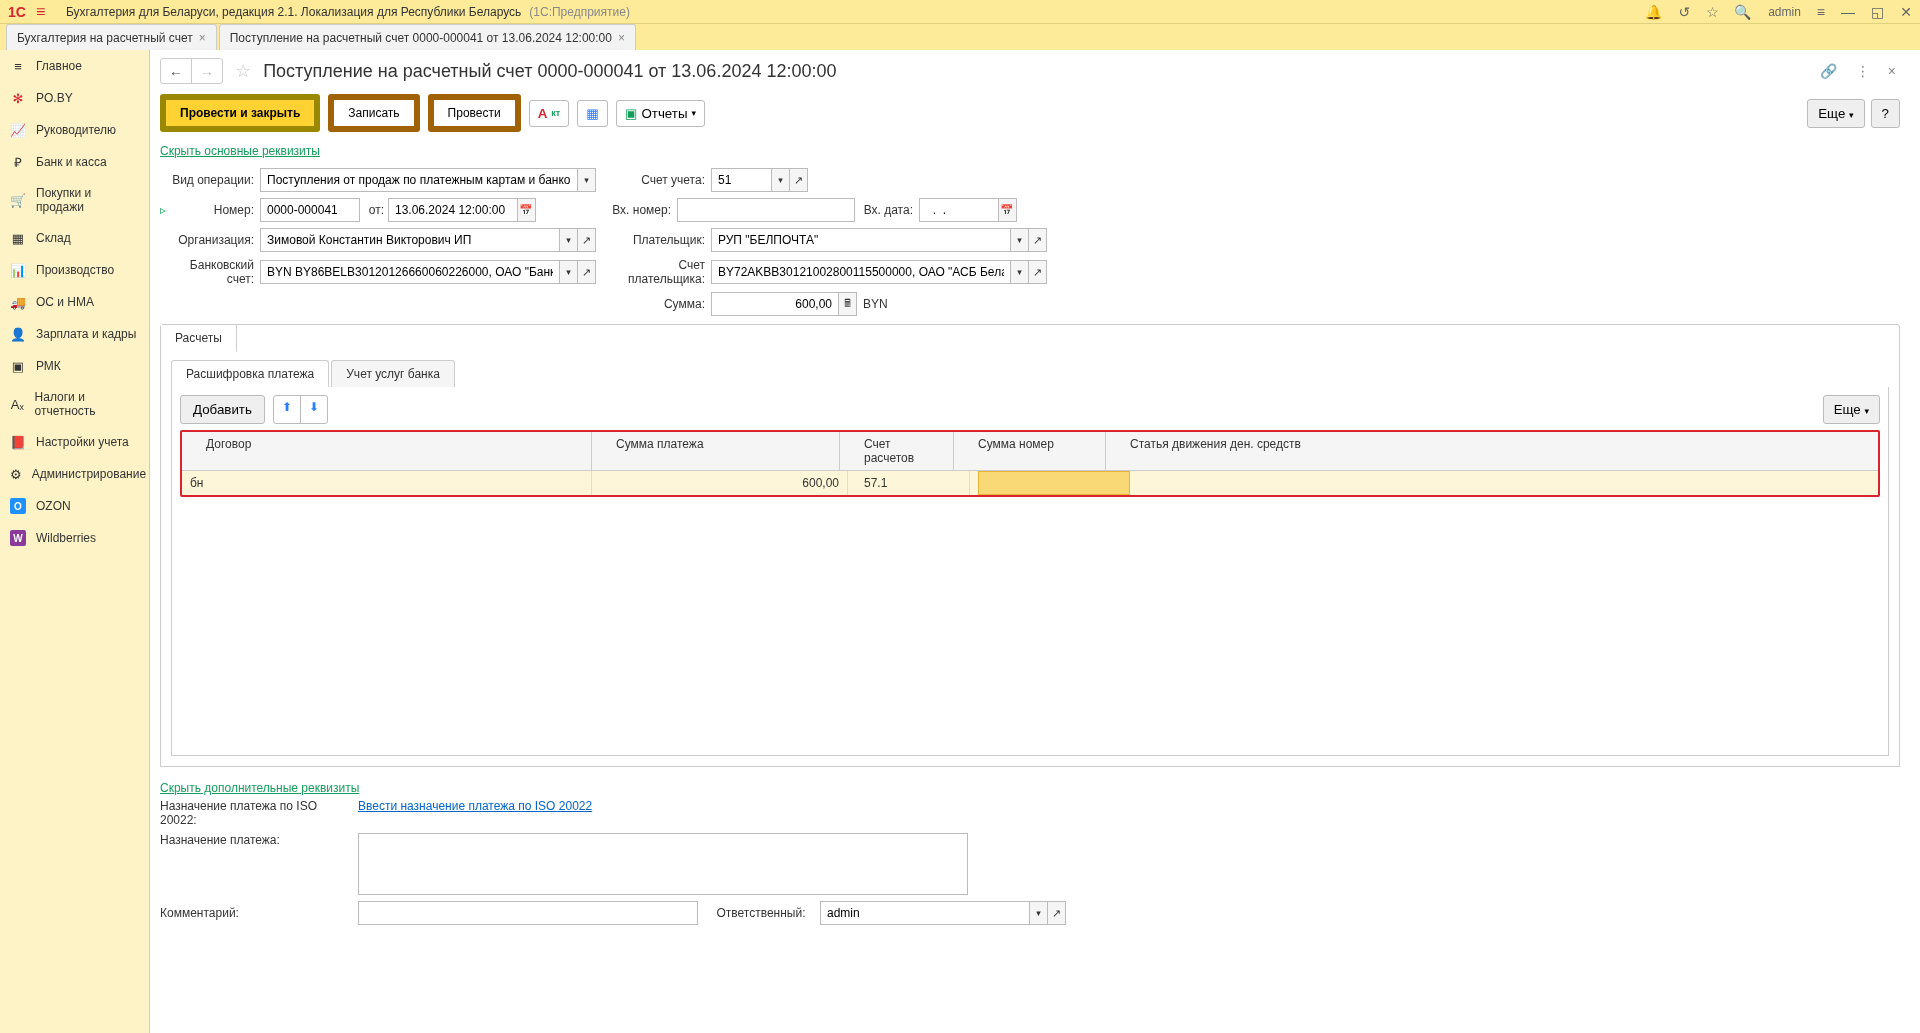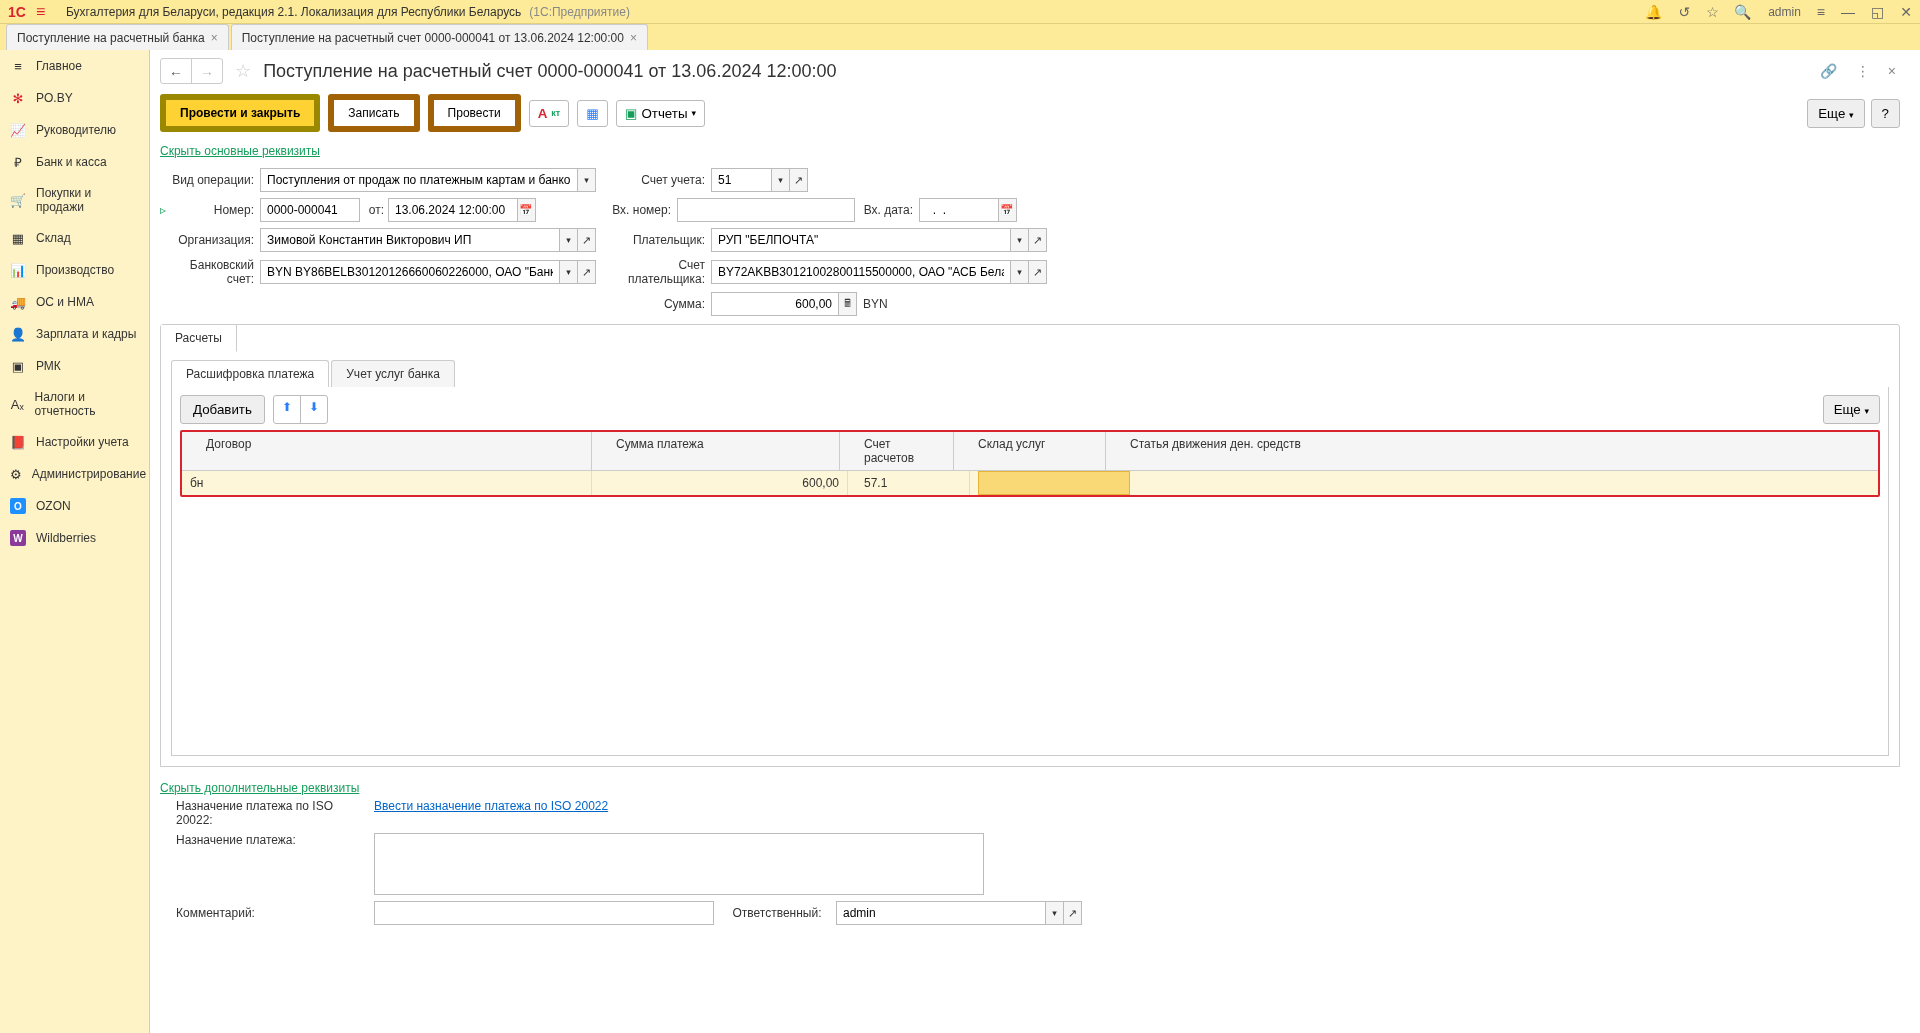--- a/index.html
+++ b/index.html
@@ -239,21 +239,21 @@
 .col-sum { width: 248px; text-align: right; }
 .col-account { width: 114px; }
 .col-service { width: 152px; }
 .col-article { flex: 1; border-right: none !important; }
 .dt-row .col-service { background: #f9d976; border: 1px solid #e8b339; }
 
 .table-body { height: 250px; background: #fff; }
 
 
 .bottom-form { margin-top: 10px; }
-.bf-row { display: flex; align-items: flex-start; margin-bottom: 6px; gap: 6px; margin-left: 16px; }
+.bf-row { display: flex; align-items: flex-start; margin-bottom: 6px; gap: 6px; }
 .bf-label { width: 192px; text-align: left; }
 .textarea {
   border: 1px solid #bbb;
   width: 610px;
   height: 62px;
   padding: 4px;
   resize: none;
 }
 
 .curr-label { margin-left: 6px; }
@@ -274,21 +274,21 @@
     <span class="tb-user">admin</span>
     <span class="tb-icon">≡</span>
     <span class="tb-icon">—</span>
     <span class="tb-icon">◱</span>
     <span class="tb-icon">✕</span>
   </div>
 </div>
 
 <div class="tabsbar">
   <div class="tab">
-    <span>Поступление на расчетный банка</span>
+    <span>Бухгалтерия на расчетный счет</span>
     <span class="close">×</span>
   </div>
   <div class="tab">
     <span>Поступление на расчетный счет 0000-000041 от 13.06.2024 12:00:00</span>
     <span class="close">×</span>
   </div>
 </div>
 
 <div class="main">
 
@@ -486,21 +486,21 @@
             <span class="arr-btn">⬆</span>
             <span class="arr-btn">⬇</span>
           </div>
           <button class="more-btn" style="margin-left:auto"><span>Еще</span> <span style="font-size:9px">▾</span></button>
         </div>
         <div class="datatable">
           <div class="dt-header">
             <div class="col-contract">Договор</div>
             <div class="col-sum" style="text-align:left">Сумма платежа</div>
             <div class="col-account">Счет расчетов</div>
-            <div class="col-service">Склад услуг</div>
+            <div class="col-service">Сумма номер</div>
             <div class="col-article">Статья движения ден. средств</div>
           </div>
           <div class="dt-row">
             <div class="col-contract">бн</div>
             <div class="col-sum">600,00</div>
             <div class="col-account">57.1</div>
             <div class="col-service"></div>
             <div class="col-article"></div>
           </div>
         </div>

